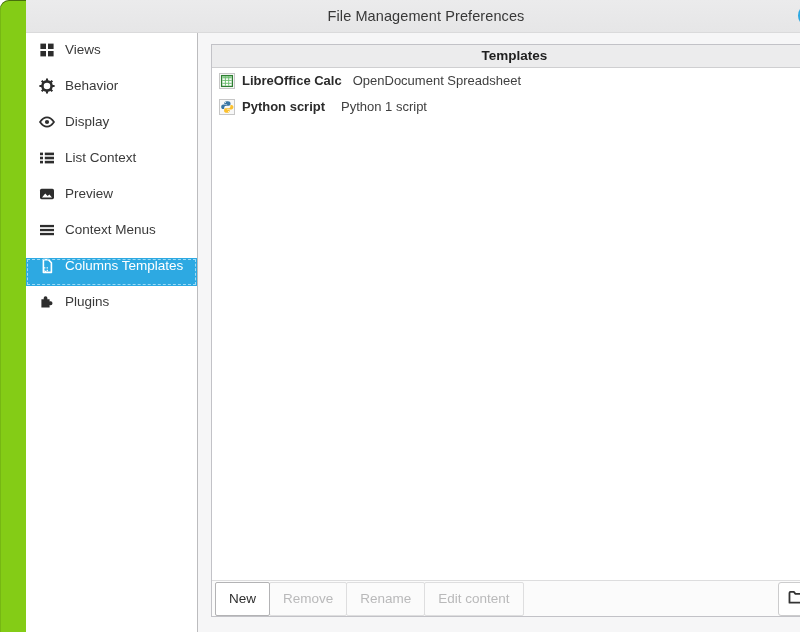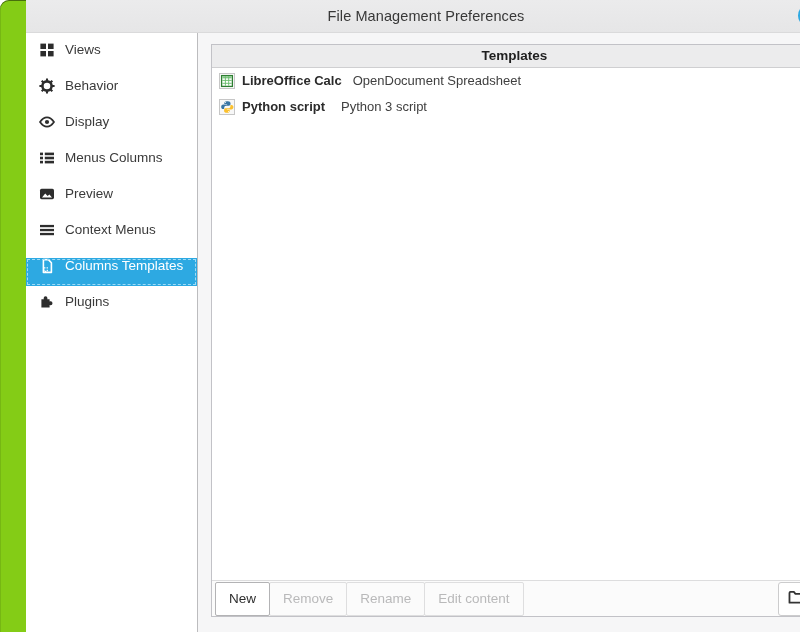--- a/index.html
+++ b/index.html
@@ -144,21 +144,21 @@
               <g fill="currentColor">
                 <rect x="1" y="2.6" width="3" height="2.6"></rect>
                 <rect x="5.8" y="2.6" width="9.2" height="2.6"></rect>
                 <rect x="1" y="6.7" width="3" height="2.6"></rect>
                 <rect x="5.8" y="6.7" width="9.2" height="2.6"></rect>
                 <rect x="1" y="10.8" width="3" height="2.6"></rect>
                 <rect x="5.8" y="10.8" width="9.2" height="2.6"></rect>
               </g>
             </svg>
           </span>
-    <span class="label">Menus Columns</span>
+    <span class="label">List Context</span>
   </div>
 
   <div class="side-item">
     <span class="icon">
             <svg width="16" height="16" viewBox="0 0 16 16">
               <rect x="1" y="2.8" width="14" height="10.4" rx="1.6" fill="currentColor"></rect>
               <path d="M3 11.4l3.2-4 2.4 2.7 1.8-1.7 2.6 3z" fill="#ffffff"></path>
             </svg>
           </span>
     <span class="label">Preview</span>
@@ -219,21 +219,21 @@
     <span class="icon">
                 <svg width="16" height="16" viewBox="0 0 16 16">
                   <rect x="0.5" y="0.5" width="15" height="15" fill="#f7f7f7" stroke="#c6c6c6"></rect>
                   <path d="M7.9 2.2c-1.7 0-2.6.8-2.6 1.9v1h2.8v.5H4.2c-1.2 0-2 .9-2 2.3 0 1.3.8 2.2 2 2.2h1V8.6c0-1 .9-1.9 1.9-1.9h2.8c.9 0 1.6-.7 1.6-1.6v-1c0-1.1-.9-1.9-2.6-1.9z" fill="#3874a3"></path>
                   <circle cx="6.4" cy="3.5" r="0.55" fill="#ffffff"></circle>
                   <path d="M8.1 13.8c1.7 0 2.6-.8 2.6-1.9v-1H7.9v-.5h4.5c1.2 0 2-.9 2-2.3 0-1.3-.8-2.2-2-2.2h-1v1.5c0 1-.9 1.9-1.9 1.9H6.7c-.9 0-1.6.7-1.6 1.6v1c0 1.1.9 1.9 2.6 1.9z" fill="#fbc02d"></path>
                   <circle cx="9.6" cy="12.5" r="0.55" fill="#ffffff"></circle>
                 </svg>
               </span>
     <span class="tpl-name">Python script</span>
-    <span class="tpl-desc">Python 3 script</span>
+    <span class="tpl-desc">Python 1 script</span>
   </div>
 </div>
         <div class="toolbar" id="toolbar">
 
   <button class="tb-btn enabled">New</button>
 
   <button class="tb-btn disabled">Remove</button>
 
   <button class="tb-btn disabled">Rename</button>
 

